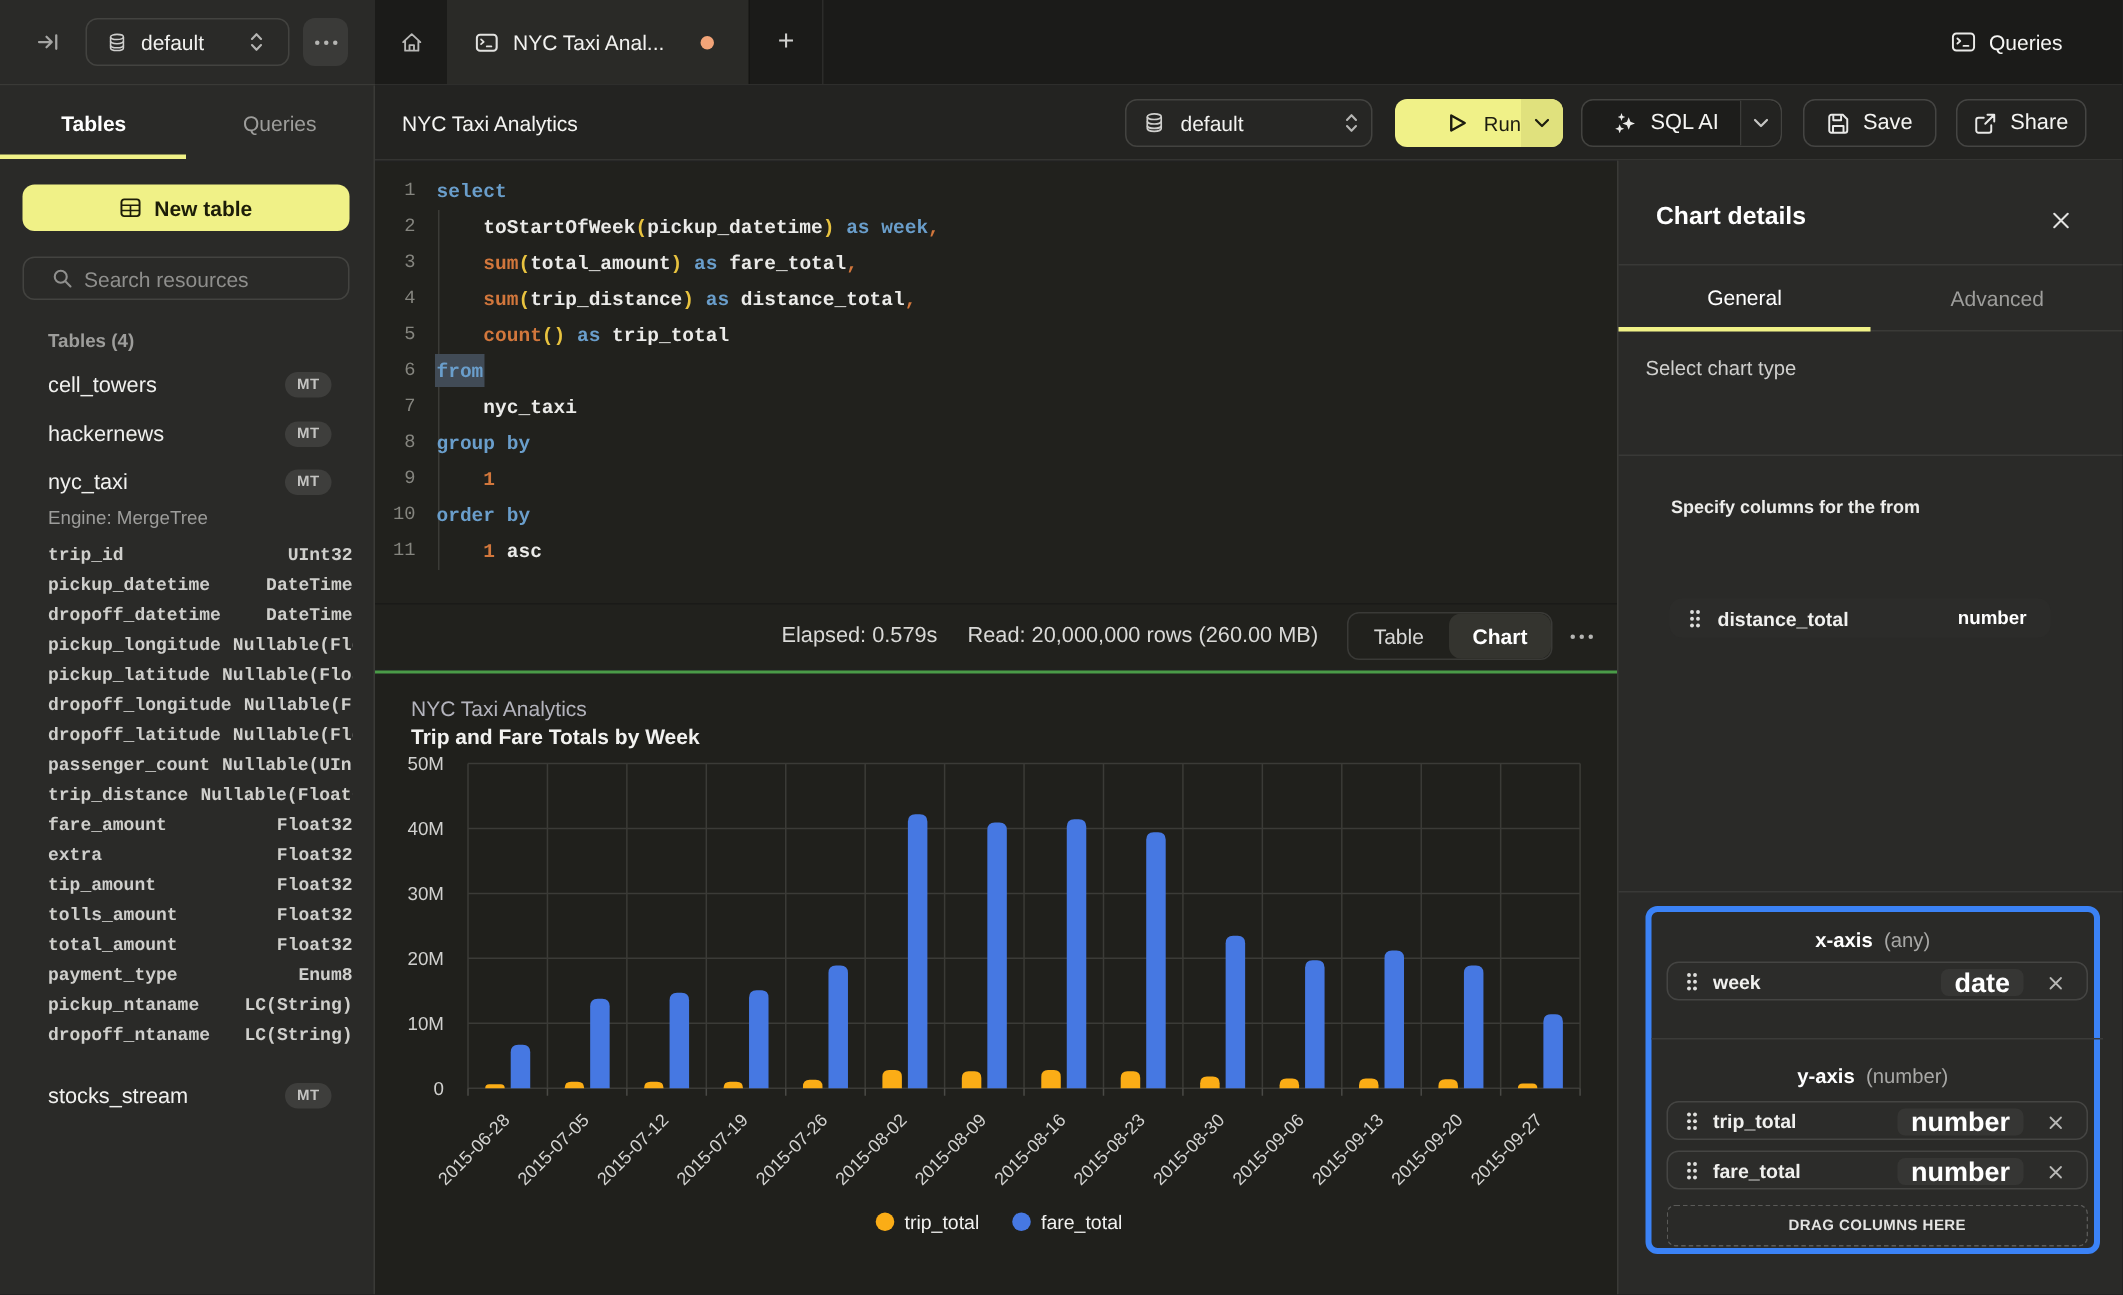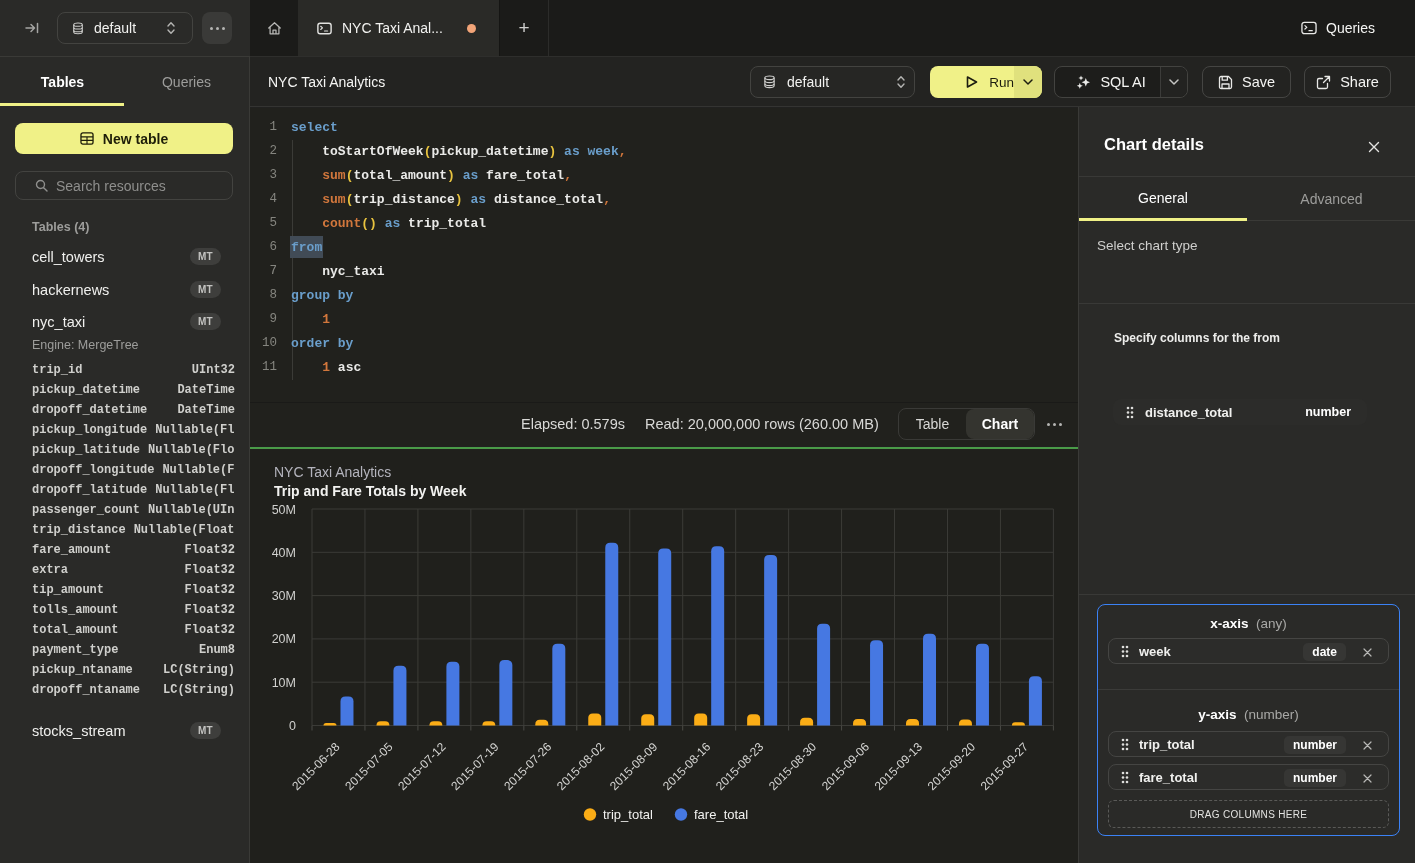--- a/index.html
+++ b/index.html
@@ -84,29 +84,29 @@
 #rp-tab-adv { position:absolute; left:168px; top:0; width:169px; height:44px; display:flex; align-items:center; justify-content:center; color:var(--t2); font-size:14px; }
 #rp-sel-label { left:18px; top:131px; color:#cfcfcd; font-size:13.5px; font-weight:400; }
 #rp-select { left:18px; top:157px; width:303px; height:30px; border:1px solid var(--border2); border-radius:8px; background:#242422; display:flex; align-items:center; justify-content:space-between; padding:0 12px; color:#fff; font-size:14px; }
 #rp-divider2 { left:0; top:196px; width:337px; height:1px; background:#393937; }
 #rp-spec { left:35px; top:224px; color:#ededeb; font-size:12px; font-weight:700; }
 #rp-search { left:34px; top:248px; width:254px; height:29px; border:1px solid var(--border2); border-radius:8px; display:flex; align-items:center; gap:8px; padding-left:11px; color:#8c8c8a; font-size:14px; }
 .chip { position:absolute; display:flex; align-items:center; border-radius:7px; }
 #chip-dist { left:34px; top:292px; width:254px; height:26px; background:#2c2c2a; border-radius:8px; }
 .chip .handle { margin-left:13px; }
 .cname { color:#f0f0ee; font-size:13px; font-weight:700; margin-left:11px; }
-.badge { position:absolute; height:18px; background:#363634; border-radius:5px; color:#fff; font-size:12px; font-weight:700; display:flex; align-items:center; padding:0 9px; }
+.badge { position:absolute; height:18px; background:#363634; border-radius:5px; color:#fff; font-size:18px; font-weight:700; display:flex; align-items:center; padding:0 9px; }
 #rp-divider3 { left:0; top:487px; width:337px; height:1px; background:#393937; }
-#axisbox { left:18px; top:497px; width:303px; height:232px; border:1px solid #3b82f6; border-radius:8px; }
+#axisbox { left:18px; top:497px; width:303px; height:232px; border:4px solid #3b82f6; border-radius:8px; }
 .axlabel { position:absolute; width:100%; text-align:center; font-size:13.5px; color:#fff; font-weight:700; }
 .axlabel span { color:#a8a8a6; font-weight:400; }
 .axchip { position:absolute; left:10px; width:281px; height:26px; background:#2c2c2a; border:1px solid #454543; border-radius:8px; display:flex; align-items:center; }
 #axis-divider { position:absolute; left:0; top:84px; width:301px; height:1px; background:#3b3b39; }
 .chx { position:absolute; color:#b5b5b3; }
-#dragbox { position:absolute; left:10px; top:195px; width:281px; height:28px; border:1px dashed #5a5a58; border-radius:6px; display:flex; align-items:center; justify-content:center; color:#e3e3e1; font-size:10px; font-weight:400; letter-spacing:.3px; }
+#dragbox { position:absolute; left:10px; top:195px; width:281px; height:28px; border:1px dashed #5a5a58; border-radius:6px; display:flex; align-items:center; justify-content:center; color:#e3e3e1; font-size:10px; font-weight:700; letter-spacing:.3px; }
 </style>
 </head>
 <body>
 
 <div class="abs" id="topbar-left"></div>
 <div class="abs" id="topbar-right"></div>
 <svg class="abs" id="collapse-ic" width="14" height="14" viewBox="0 0 14 14">
     <path d="M1 7h8M6 3.5L9.5 7L6 10.5M12.5 2.5v9" stroke="#a5a5a3" stroke-width="1.5" fill="none" stroke-linecap="round" stroke-linejoin="round"></path>
   </svg>
 <div class="abs" id="db-select">

